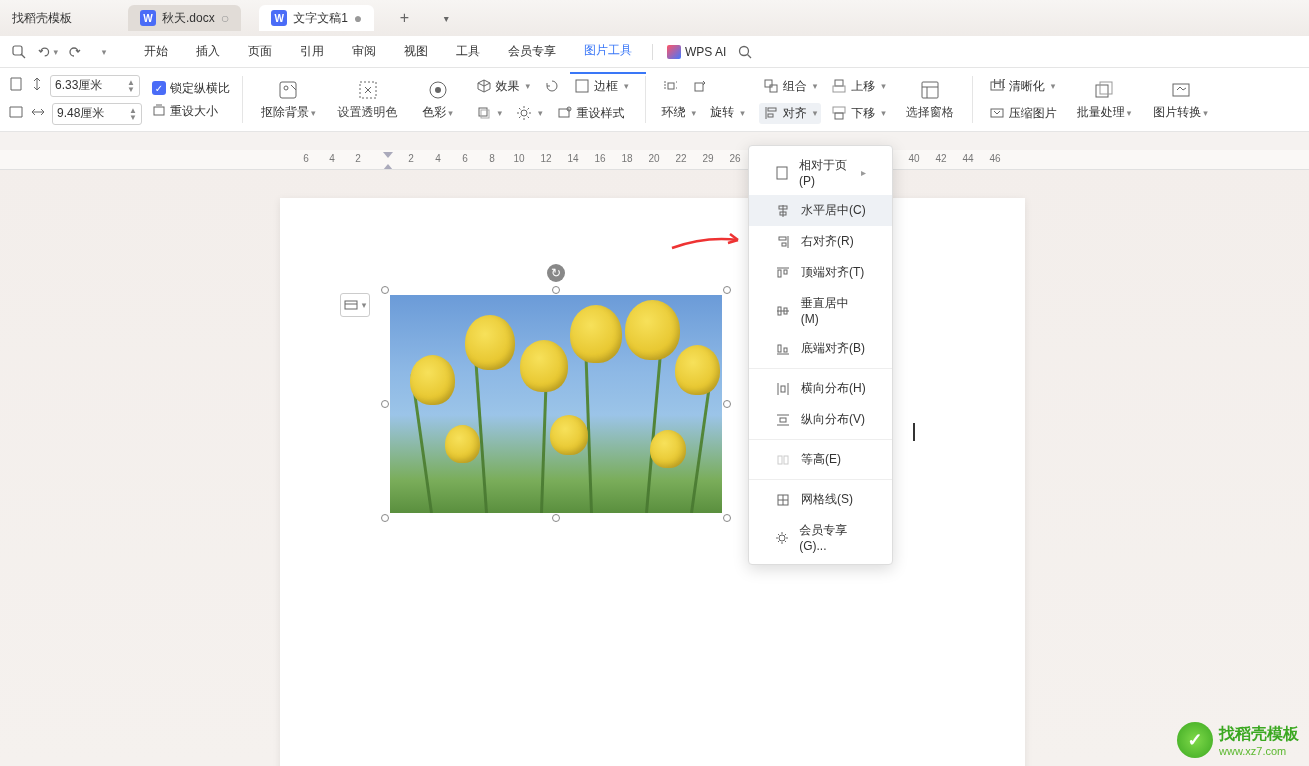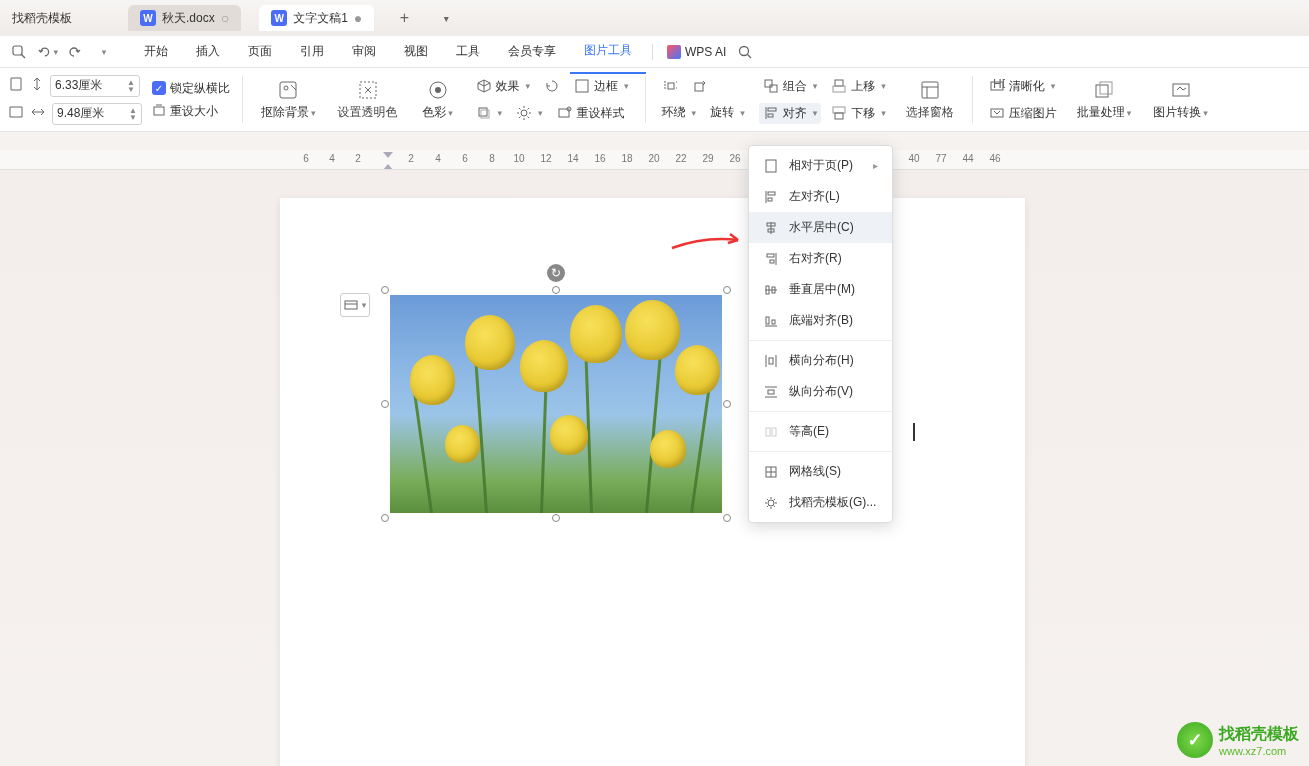--- a/index.html
+++ b/index.html
@@ -48,21 +48,21 @@
 .flower{position:absolute;border-radius:50% 50% 45% 45%;background:radial-gradient(circle at 40% 35%,#f7e15a,#e8c832 60%,#c9a81f);box-shadow:inset -3px -3px 6px rgba(0,0,0,.15)}
 .stem{position:absolute;width:3px;background:linear-gradient(#5a8f3e,#4a7a32);transform-origin:bottom}
 .handle{position:absolute;width:8px;height:8px;background:#fff;border:1px solid #888;border-radius:50%}
 .handle.tl{left:-4px;top:-4px}.handle.tr{right:-4px;top:-4px}.handle.bl{left:-4px;bottom:-4px}.handle.br{right:-4px;bottom:-4px}
 .handle.tm{left:50%;top:-4px;margin-left:-4px}.handle.bm{left:50%;bottom:-4px;margin-left:-4px}
 .handle.ml{left:-4px;top:50%;margin-top:-4px}.handle.mr{right:-4px;top:50%;margin-top:-4px}
 .rotate-handle{position:absolute;left:50%;top:-26px;margin-left:-9px;width:18px;height:18px;background:#888;border-radius:50%;display:flex;align-items:center;justify-content:center;color:#fff}
 .layout-btn{position:absolute;left:60px;top:95px;width:30px;height:24px;border:1px solid #ccc;border-radius:3px;background:#fff;display:flex;align-items:center;justify-content:center;gap:2px}
 .arrow{position:absolute;left:670px;top:232px;width:78px;height:20px;pointer-events:none}
 .dropdown{position:absolute;left:748px;top:145px;width:145px;background:#fff;border:1px solid #ddd;border-radius:4px;box-shadow:0 4px 16px rgba(0,0,0,.15);padding:4px 0;z-index:20}
-.dd-item{display:flex;align-items:center;gap:10px;padding:7px 14px;cursor:pointer}
+.dd-item{display:flex;align-items:center;gap:10px;padding:7px 26px;cursor:pointer}
 .dd-item.hover{background:#eef1f5}
 .dd-item.disabled{color:#bbb}
 .dd-item .ico{width:16px;height:16px;display:flex;align-items:center;justify-content:center;color:#666}
 .dd-item.disabled .ico{color:#ccc}
 .dd-item .sub{margin-left:auto;color:#999;font-size:10px}
 .dd-sep{height:1px;background:#eee;margin:4px 0}
 .watermark{position:absolute;right:10px;bottom:8px;display:flex;align-items:center;gap:6px}
 .watermark .logo{width:36px;height:36px;border-radius:50%;background:radial-gradient(circle,#7fd94a,#3ba821);display:flex;align-items:center;justify-content:center;color:#fff;font-size:18px;font-weight:bold}
 .watermark .txt1{font-size:16px;color:#3ba821;font-weight:bold}
 .watermark .txt2{font-size:11px;color:#5bb82f}
@@ -406,21 +406,21 @@
       <span class="ruler-num" style="left:239px">10</span>
       <span class="ruler-num" style="left:266px">12</span>
       <span class="ruler-num" style="left:293px">14</span>
       <span class="ruler-num" style="left:320px">16</span>
       <span class="ruler-num" style="left:347px">18</span>
       <span class="ruler-num" style="left:374px">20</span>
       <span class="ruler-num" style="left:401px">22</span>
       <span class="ruler-num" style="left:428px">29</span>
       <span class="ruler-num" style="left:455px">26</span>
       <span class="ruler-num" style="left:634px">40</span>
-      <span class="ruler-num" style="left:661px">77</span>
+      <span class="ruler-num" style="left:661px">42</span>
       <span class="ruler-num" style="left:688px">44</span>
       <span class="ruler-num" style="left:715px">46</span>
     </div>
     <div class="ruler-marker">
         <svg width="10" height="18">
           <path d="M0 0h10l-5 6z" fill="#aab"></path>
           <path d="M0 18h10l-5-6z" fill="#aab"></path>
         </svg>
       </div>
   </div>
@@ -474,30 +474,20 @@
 <div class="dropdown">
   <div class="dd-item">
       <span class="ico">
         <svg width="14" height="14">
           <rect x="2" y="1" width="10" height="12" stroke="#666" fill="none"></rect>
         </svg>
       </span>
       <span>相对于页(P)</span>
       <span class="sub">▸</span>
     </div>
-  <div class="dd-item">
-      <span class="ico">
-        <svg width="14" height="14">
-          <path d="M2 1v12" stroke="#666"></path>
-          <rect x="4" y="2" width="7" height="3" stroke="#666" fill="none"></rect>
-          <rect x="4" y="8" width="4" height="3" stroke="#666" fill="none"></rect>
-        </svg>
-      </span>
-      <span>左对齐(L)</span>
-    </div>
   <div class="dd-item hover">
       <span class="ico">
         <svg width="14" height="14">
           <path d="M7 1v12" stroke="#666"></path>
           <rect x="3" y="2" width="8" height="3" stroke="#666" fill="none"></rect>
           <rect x="4" y="8" width="6" height="3" stroke="#666" fill="none"></rect>
         </svg>
       </span>
       <span>水平居中(C)</span>
     </div>
@@ -507,20 +497,30 @@
           <path d="M12 1v12" stroke="#666"></path>
           <rect x="3" y="2" width="7" height="3" stroke="#666" fill="none"></rect>
           <rect x="6" y="8" width="4" height="3" stroke="#666" fill="none"></rect>
         </svg>
       </span>
       <span>右对齐(R)</span>
     </div>
   <div class="dd-item">
       <span class="ico">
         <svg width="14" height="14">
+          <path d="M1 2h12" stroke="#666"></path>
+          <rect x="2" y="4" width="3" height="7" stroke="#666" fill="none"></rect>
+          <rect x="8" y="4" width="3" height="4" stroke="#666" fill="none"></rect>
+        </svg>
+      </span>
+      <span>顶端对齐(T)</span>
+    </div>
+  <div class="dd-item">
+      <span class="ico">
+        <svg width="14" height="14">
           <path d="M1 7h12" stroke="#666"></path>
           <rect x="2" y="3" width="3" height="8" stroke="#666" fill="none"></rect>
           <rect x="8" y="4" width="3" height="6" stroke="#666" fill="none"></rect>
         </svg>
       </span>
       <span>垂直居中(M)</span>
     </div>
   <div class="dd-item">
       <span class="ico">
         <svg width="14" height="14">
@@ -570,21 +570,21 @@
       </span>
       <span>网格线(S)</span>
     </div>
   <div class="dd-item">
       <span class="ico">
         <svg width="14" height="14">
           <circle cx="7" cy="7" r="3" stroke="#666" fill="none"></circle>
           <path d="M7 1v2M7 11v2M1 7h2M11 7h2M3 3l1.4 1.4M9.6 9.6L11 11M3 11l1.4-1.4M9.6 4.4L11 3" stroke="#666"></path>
         </svg>
       </span>
-      <span>找稻壳模板(G)...</span>
+      <span>会员专享(G)...</span>
     </div>
 </div>
 
 <div class="watermark">
   <div class="logo">✓</div>
   <div>
     <div class="txt1">找稻壳模板</div>
     <div class="txt2">www.xz7.com</div>
   </div>
 </div>

